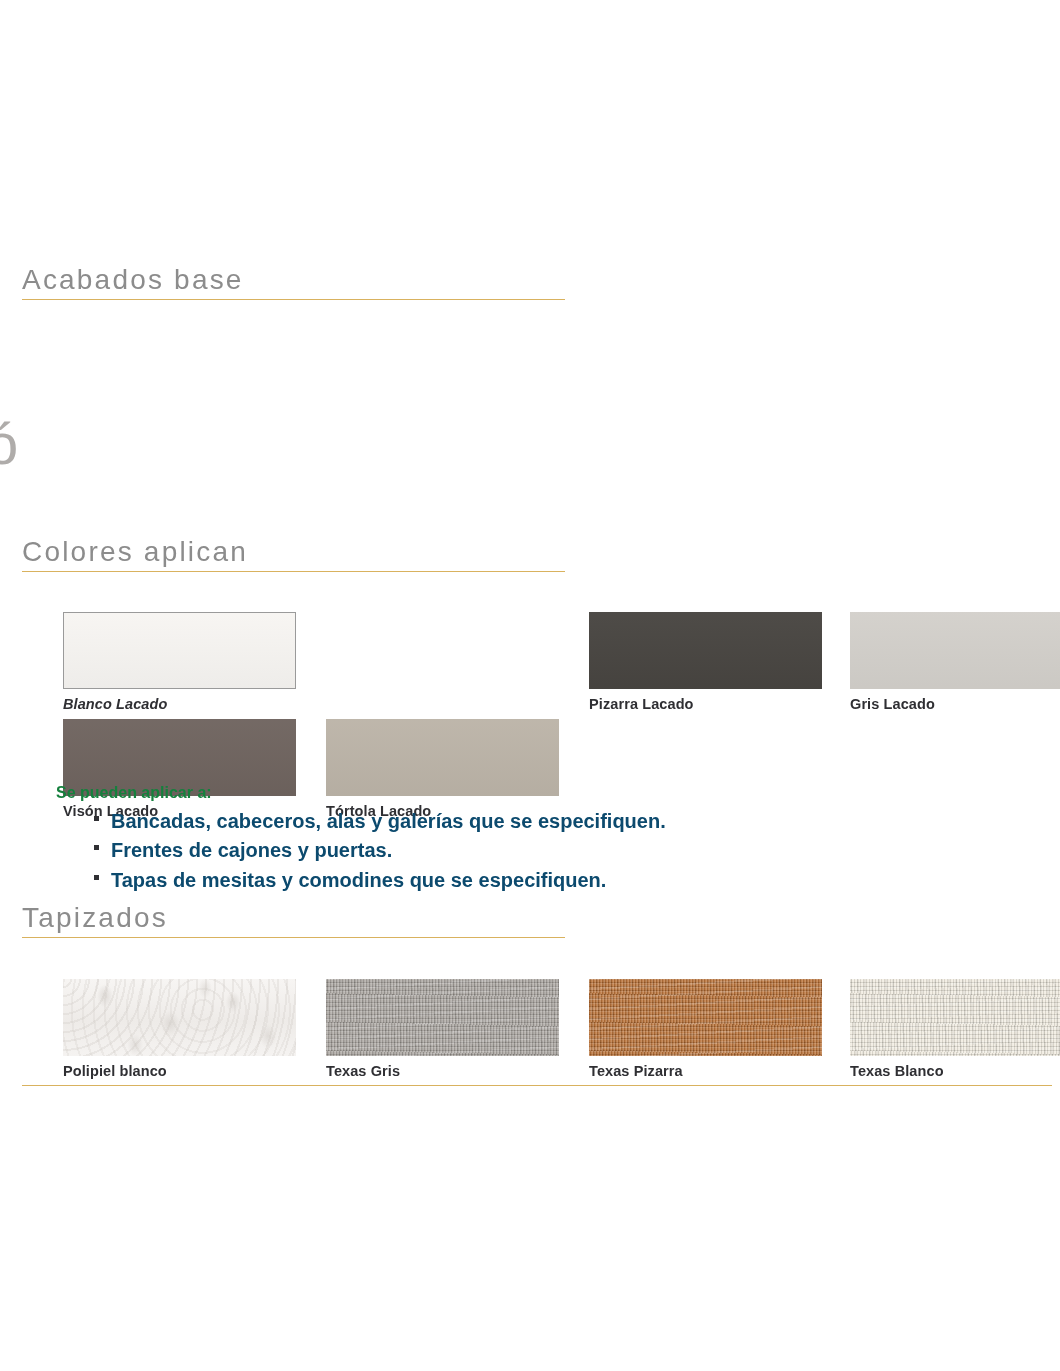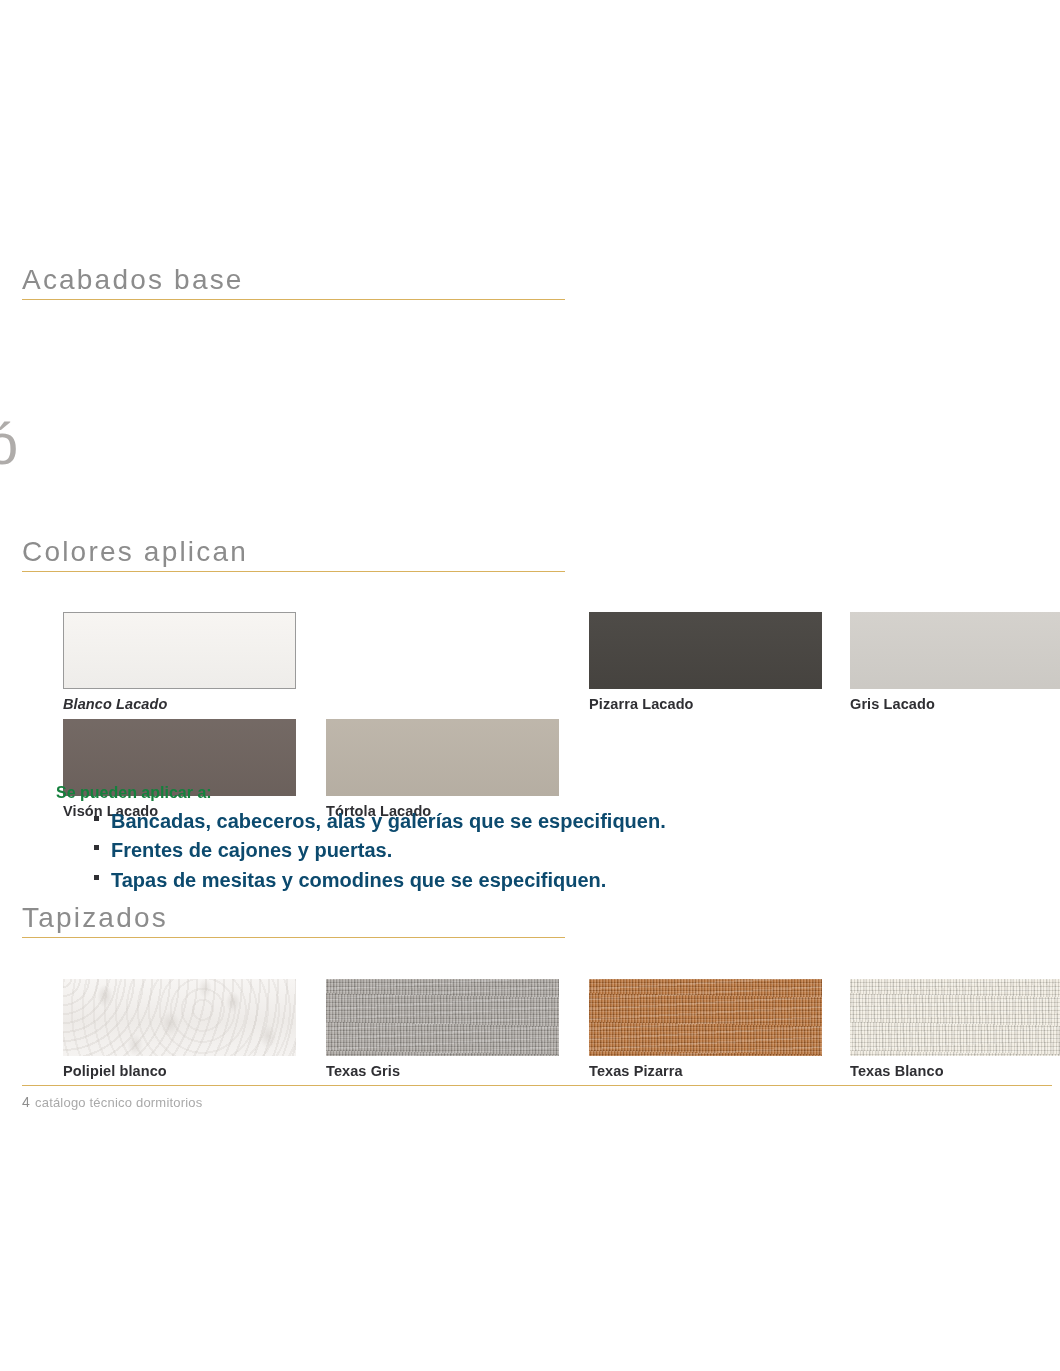--- a/index.html
+++ b/index.html
@@ -338,18 +338,15 @@
         <div class="swatch tex-weave tex-blanco" style="width:233px; height:77px;"></div>
         <div class="caption">Texas Blanco</div>
       </div>
 
     </div>
   </div>
 
 
   <div class="footer" style="top:1085px;">
     <div class="rule"></div>
-    <div class="ftext">
-      <span class="fnum">4</span><span>catálogo técnico dormitorios</span>
-    </div>
   </div>
 
 </div>
 
 </body></html>

